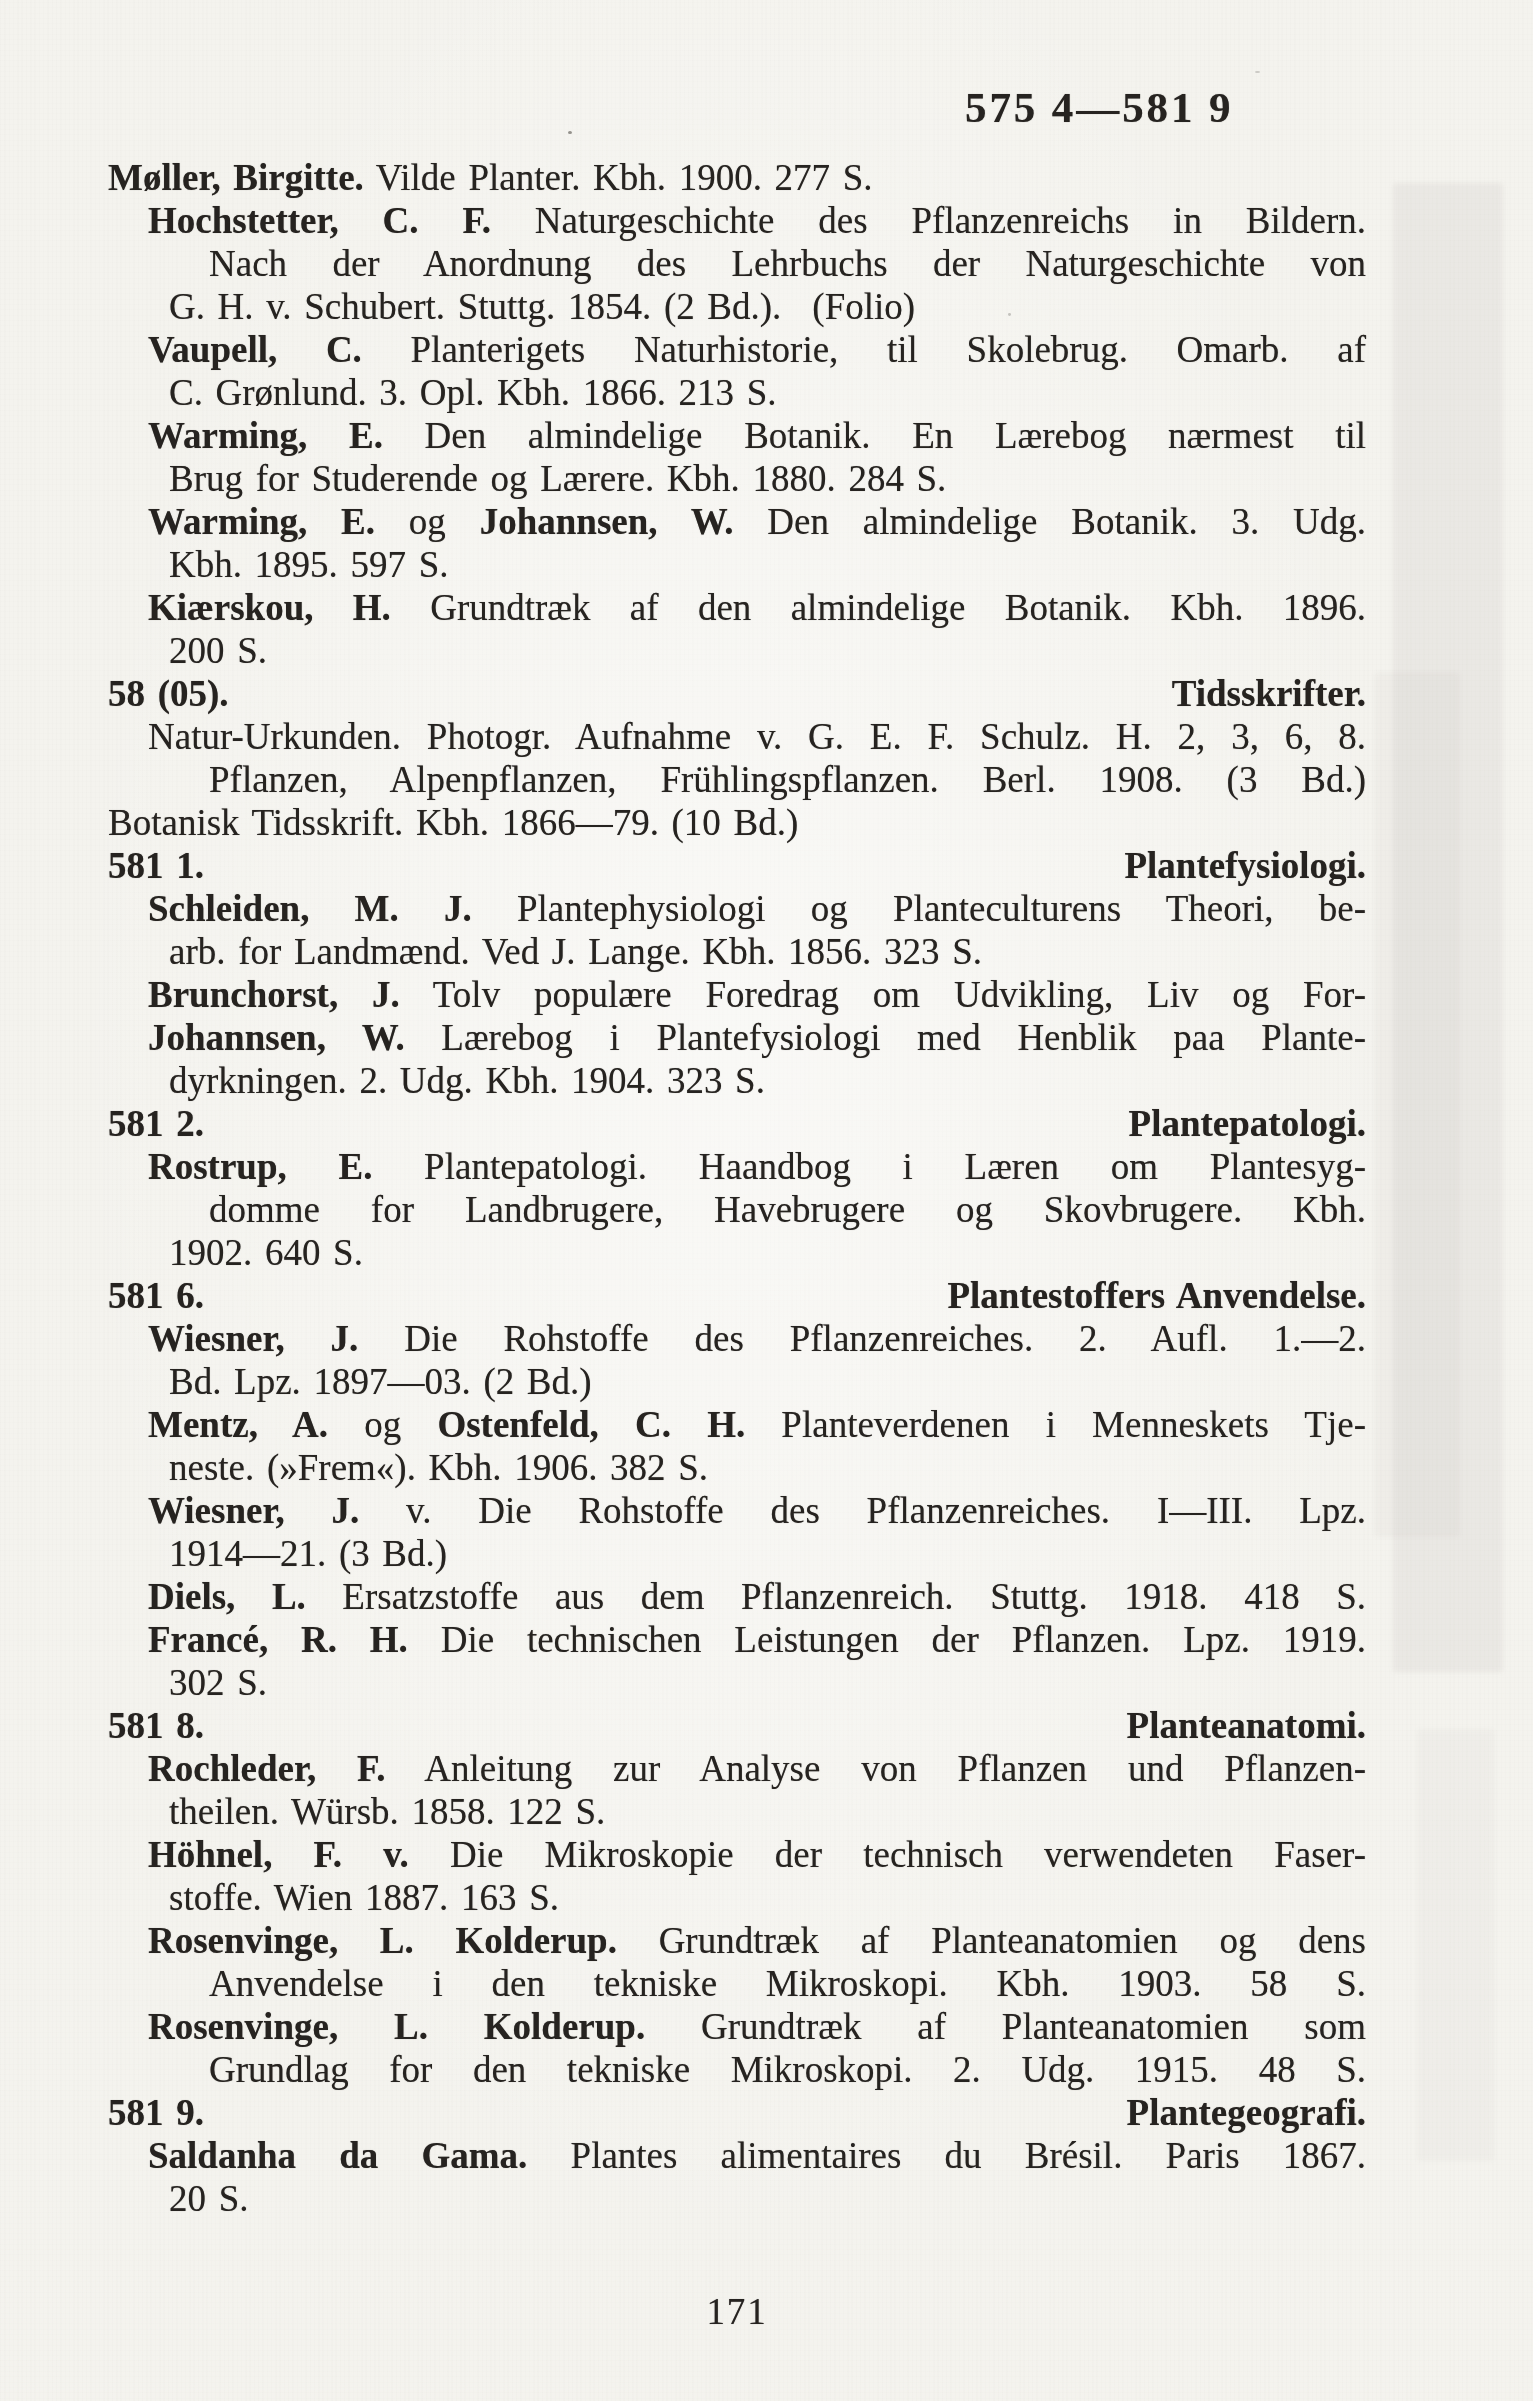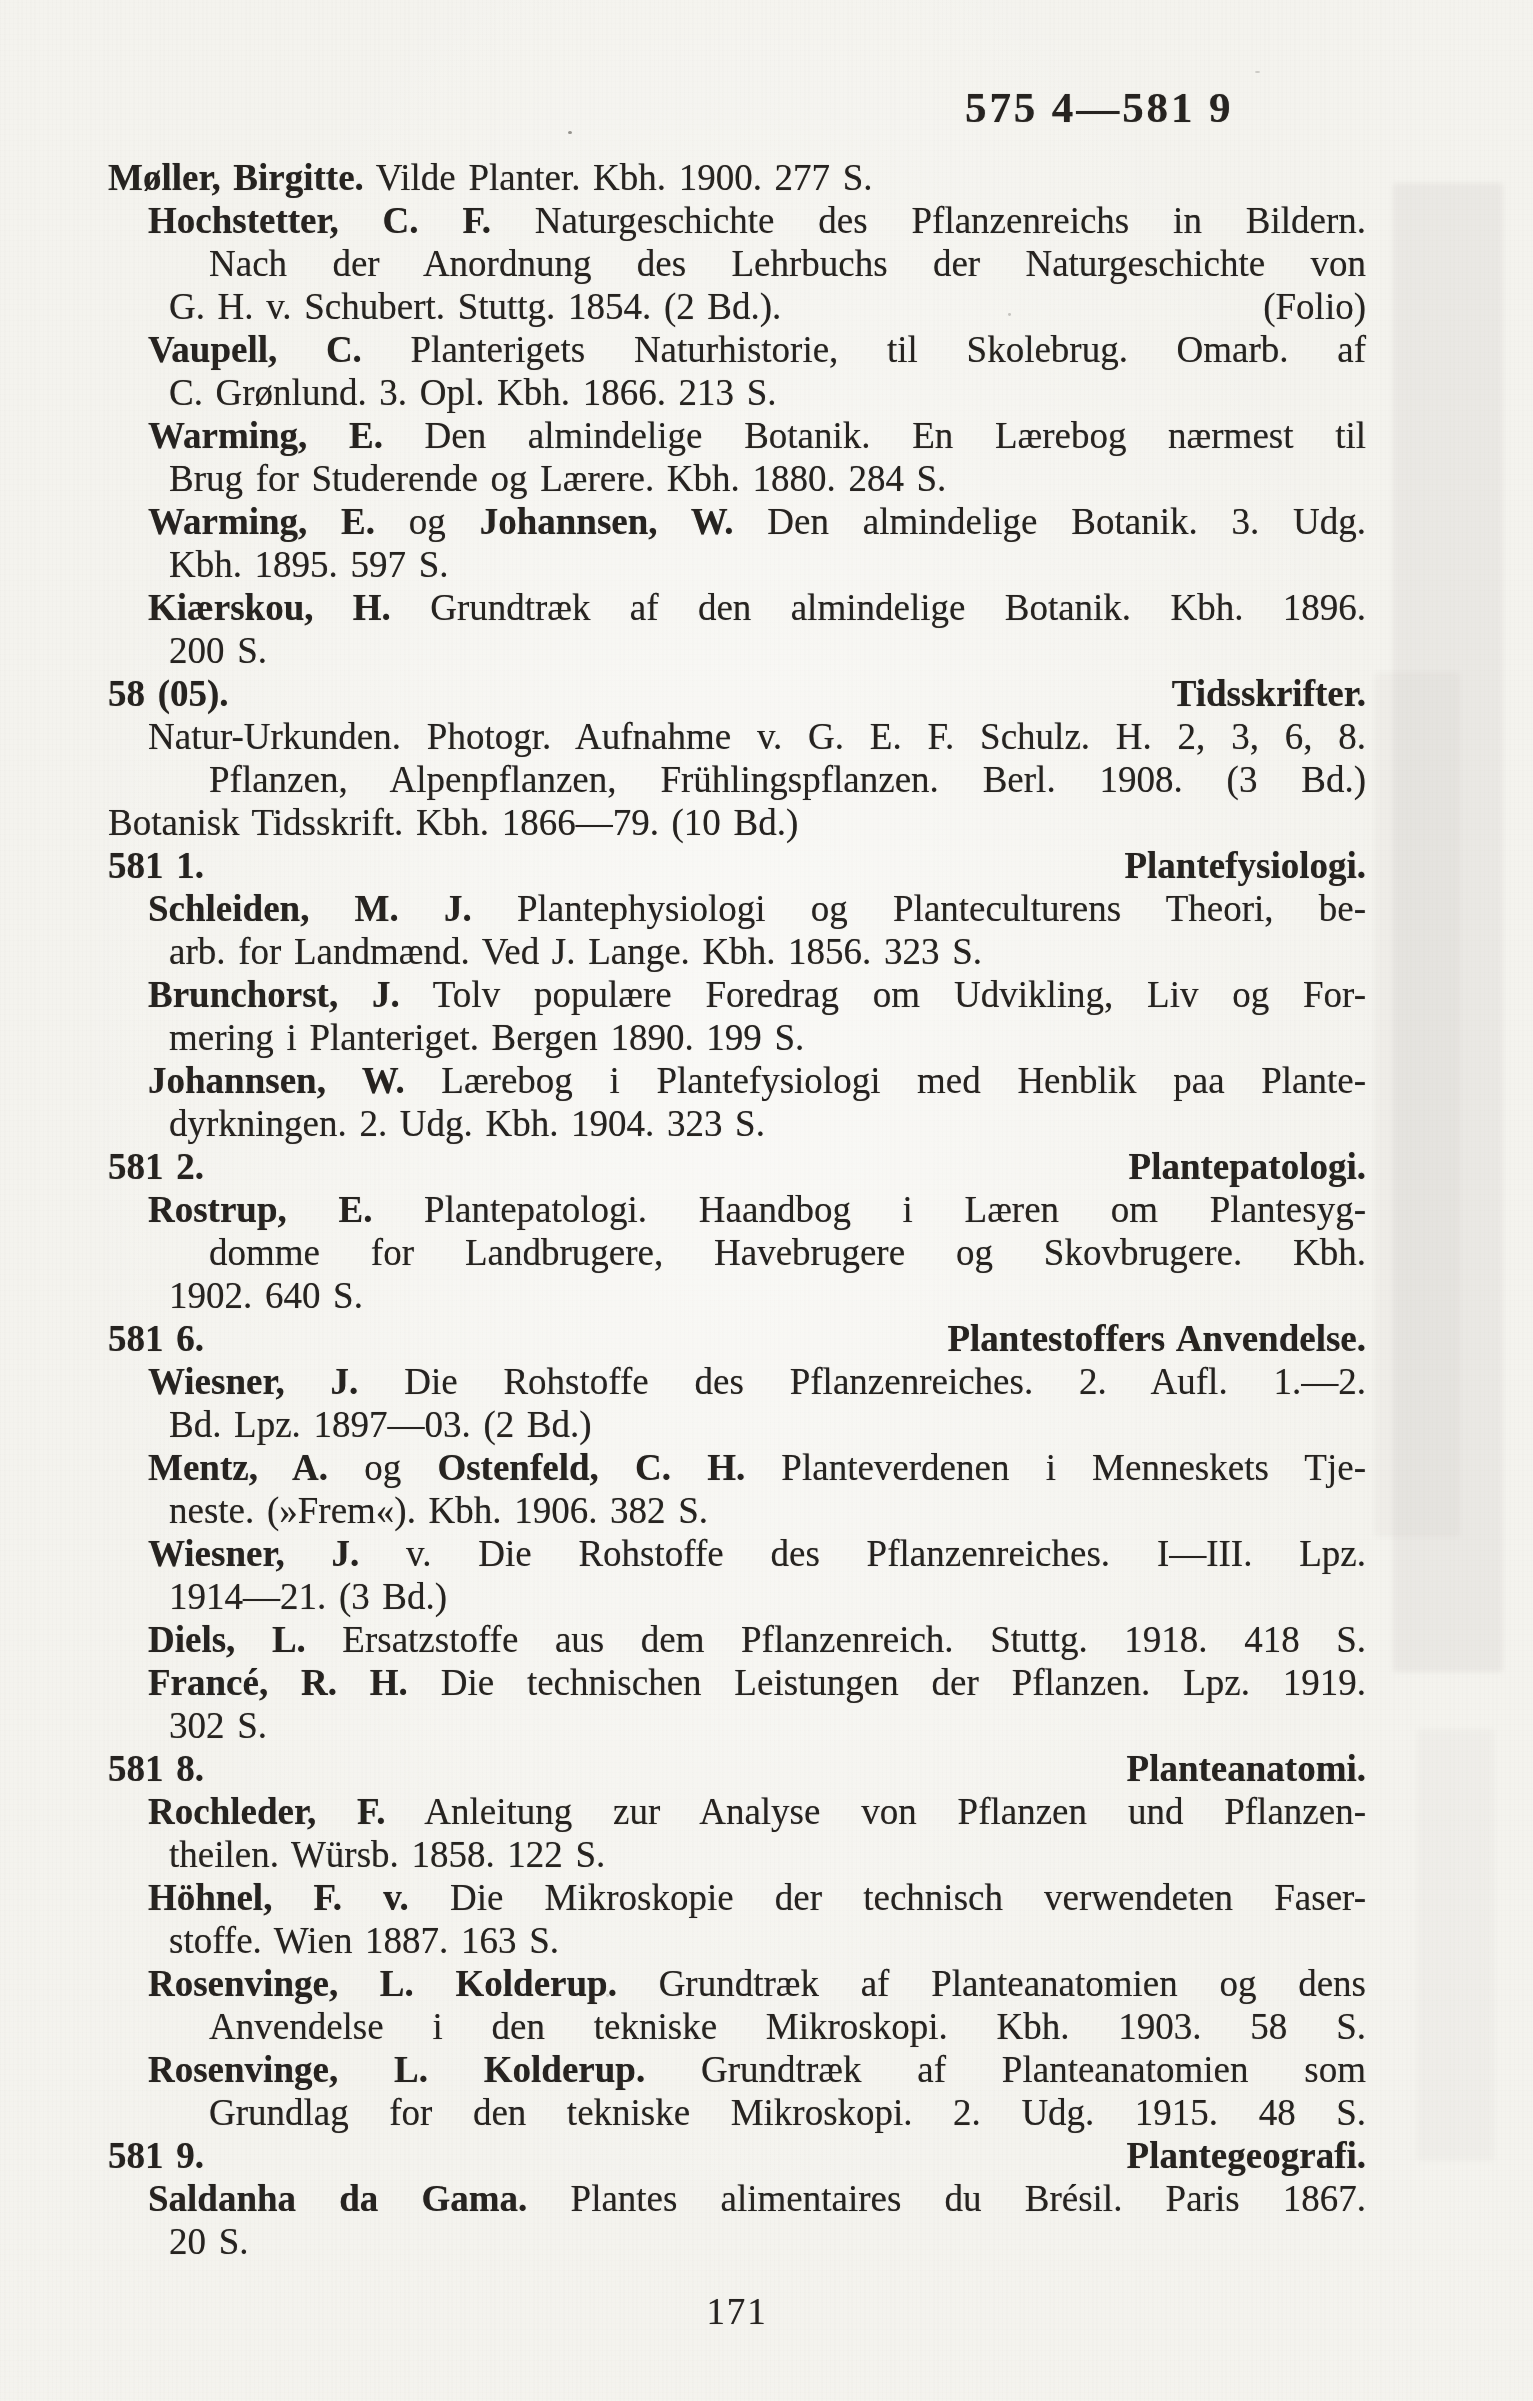--- a/index.html
+++ b/index.html
@@ -31,21 +31,21 @@
   .line{
     height:43px;line-height:43px;
     font-size:37px;
     word-spacing:3.4px;
     white-space:normal;
     overflow:visible;
     text-shadow:0 0 0.8px rgba(38,35,32,0.5);
   }
   .line.indent{padding-left:61px;}
   .line.fill{text-align:justify;text-align-last:justify;margin-left:40px;}
-  .line.split{display:flex;justify-content:space-between;}
+  .line.split{display:flex;gap:31px;}
   .line.heading{display:flex;justify-content:space-between;font-weight:bold;}
   .author{font-weight:bold;}
   .page-number{
     position:absolute;
     left:108px;top:2290px;width:1258px;
     text-align:center;
     font-size:37px;
     letter-spacing:1.9px;
     text-shadow:0 0 0.8px rgba(38,35,32,0.5);
   }
@@ -91,21 +91,20 @@
       <div class="line fill"><span>Natur-Urkunden. Photogr. Aufnahme v. G. E. F. Schulz. H. 2, 3, 6, 8.</span></div>
       <div class="line indent fill"><span>Pflanzen, Alpenpflanzen, Frühlingspflanzen. Berl. 1908. (3 Bd.)</span></div>
       <div class="line"><span>Botanisk Tidsskrift. Kbh. 1866—79. (10 Bd.)</span></div>
       <div class="line heading">
         <span>581 1.</span>
         <span>Plantefysiologi.</span>
       </div>
       <div class="line fill"><span class="author">Schleiden, M. J.</span><span> Plantephysiologi og Planteculturens Theori, be-</span></div>
       <div class="line indent"><span>arb. for Landmænd. Ved J. Lange. Kbh. 1856. 323 S.</span></div>
       <div class="line fill"><span class="author">Brunchorst, J.</span><span> Tolv populære Foredrag om Udvikling, Liv og For-</span></div>
-      <div class="line indent"><span>mering i Planteriget. Bergen 1890. 199 S.</span></div>
       <div class="line fill"><span class="author">Johannsen, W.</span><span> Lærebog i Plantefysiologi med Henblik paa Plante-</span></div>
       <div class="line indent"><span>dyrkningen. 2. Udg. Kbh. 1904. 323 S.</span></div>
       <div class="line heading">
         <span>581 2.</span>
         <span>Plantepatologi.</span>
       </div>
       <div class="line fill"><span class="author">Rostrup, E.</span><span> Plantepatologi. Haandbog i Læren om Plantesyg-</span></div>
       <div class="line indent fill"><span>domme for Landbrugere, Havebrugere og Skovbrugere. Kbh.</span></div>
       <div class="line indent"><span>1902. 640 S.</span></div>
       <div class="line heading">

